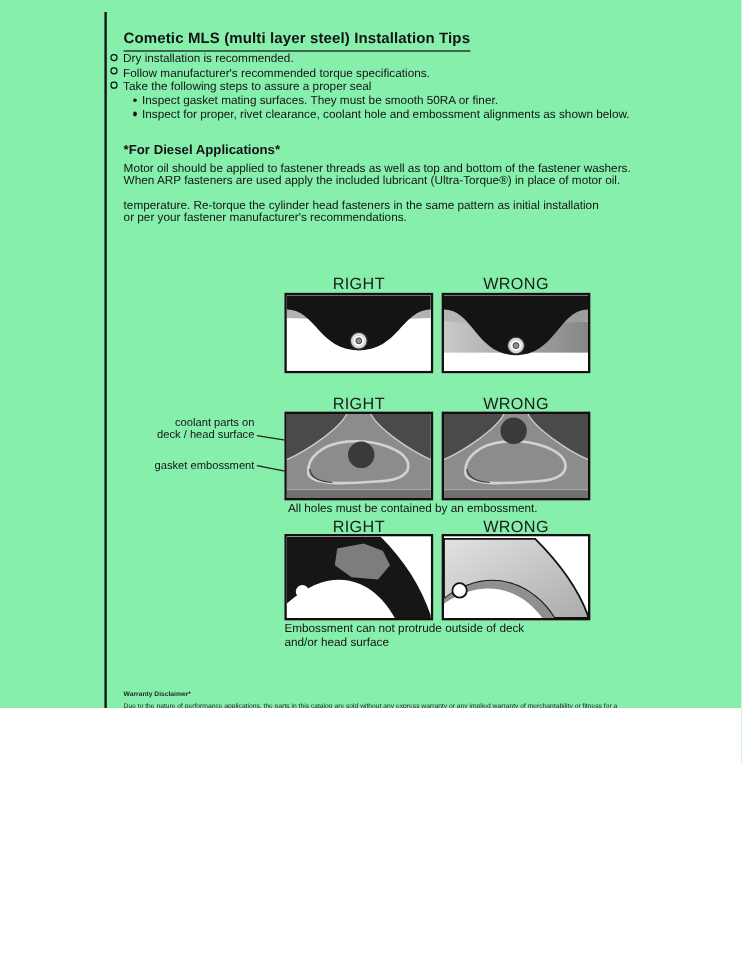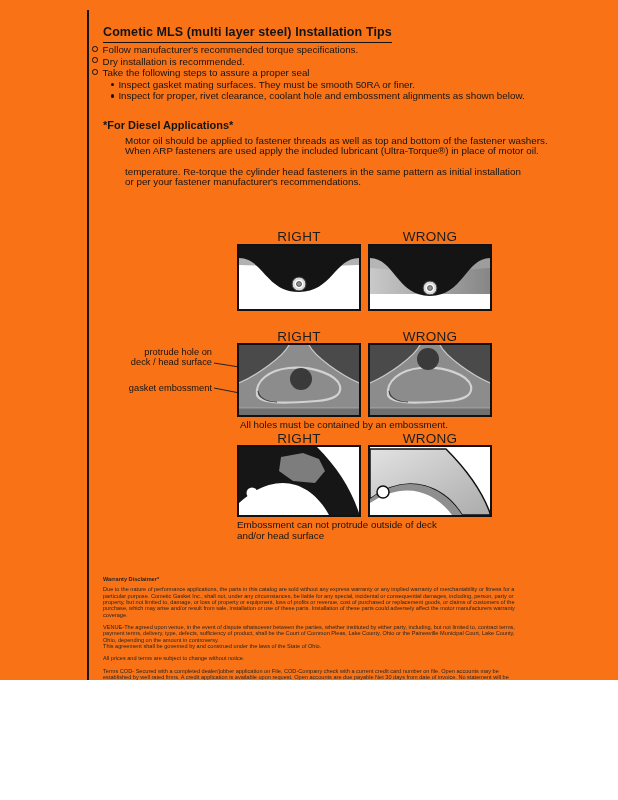--- a/index.html
+++ b/index.html
@@ -1,36 +1,36 @@
 <!DOCTYPE html>
 <html><head>
 <meta charset="utf-8">
 <style>
   html,body{margin:0;padding:0;background:#ffffff;}
   #page{
-    position:relative;width:618px;height:680px;background:#f97316;overflow:hidden;
+    position:relative;width:618px;height:590px;background:#86efac;overflow:hidden;
     font-family:"Liberation Sans","DejaVu Sans",sans-serif;color:#141414;
   }
   .abs{position:absolute;}
   
   #rule{left:87px;top:10px;width:1.5px;height:781px;background:#161616;}
   
   #title{left:103px;top:25px;font-size:12.5px;font-weight:bold;
          border-bottom:1.6px solid #111;padding-bottom:3px;letter-spacing:.1px;}
   
   #tips{left:92px;top:44px;font-size:9.8px;}
   .brow{line-height:11.5px;white-space:nowrap;}
   .indent{margin-left:19px;}
   .odot{width:3.6px;height:3.6px;border:1px solid #111;border-radius:50%;
         display:inline-block;margin-right:5px;vertical-align:1.5px;}
   .fdot{width:3.4px;height:3.4px;background:#111;border-radius:50%;
         display:inline-block;margin-right:4px;vertical-align:1.5px;}
   
   #diesel-h{left:103px;top:119px;font-size:11px;font-weight:bold;}
-  .para{font-size:9.8px;line-height:10.4px;white-space:nowrap;margin-left:22px;}
+  .para{font-size:9.8px;line-height:10.4px;white-space:nowrap;}
   #p1{left:103px;top:136px;}
   #p2{left:103px;top:167px;}
   #note{left:103px;top:211px;font-size:9.8px;}
   
   .rw{width:124px;text-align:center;font-size:13.5px;letter-spacing:.3px;color:#1c1c1c;}
   .cap{font-size:9.8px;line-height:11px;color:#141414;}
   .panel{display:block;background:#fff;border:2px solid #111;}
   
   #coolant-label{left:98px;top:347px;width:114px;text-align:right;
                  font-size:9.3px;line-height:10.4px;}
@@ -47,22 +47,22 @@
 </head>
 <body>
 
 <div id="page">
 
   <div id="rule" class="abs"></div>
 
   <div id="title" class="abs">Cometic MLS (multi layer steel) Installation Tips</div>
 
   <div id="tips" class="abs">
+    <div class="brow"><span class="odot"></span><span>Dry installation is recommended.</span></div>
     <div class="brow"><span class="odot"></span><span>Follow manufacturer's recommended torque specifications.</span></div>
-    <div class="brow"><span class="odot"></span><span>Dry installation is recommended.</span></div>
     <div class="brow"><span class="odot"></span><span>Take the following steps to assure a proper seal</span></div>
     <div class="brow indent"><span class="fdot"></span><span>Inspect gasket mating surfaces.  They must be smooth 50RA or finer.</span></div>
     <div class="brow indent"><span class="fdot"></span><span>Inspect for proper, rivet clearance, coolant hole and embossment alignments as shown below.</span></div>
   </div>
 
   <div id="diesel-h" class="abs">*For Diesel Applications*</div>
 
   <div id="p1" class="abs para">
     <div>Motor oil should be applied to fastener threads as well as top and bottom of the fastener washers.</div>
     <div>When ARP fasteners are used apply the included lubricant (Ultra-Torque®) in place of motor oil.</div>
@@ -107,21 +107,21 @@
       <circle cx="60" cy="42" r="4.3" fill="#ffffff"></circle>
       <circle cx="60" cy="42" r="2.5" fill="#8f8f8f" stroke="#333" stroke-width="0.7"></circle>
     </g>
   </svg>
 
 
   <div class="abs rw" style="left:237px;top:329px;">RIGHT</div>
   <div class="abs rw" style="left:368px;top:329px;">WRONG</div>
 
   <div id="coolant-label" class="abs">
-    <div>protrude hole on</div>
+    <div>coolant parts on</div>
     <div>deck / head surface</div>
   </div>
   <div id="emboss-label" class="abs">gasket embossment</div>
 
   <svg class="abs" style="left:100px;top:340px;" width="200" height="70" viewBox="0 0 200 70">
     <line x1="114" y1="23" x2="196" y2="36" stroke="#222" stroke-width="1"></line>
     <line x1="114" y1="48" x2="160" y2="57" stroke="#222" stroke-width="1"></line>
   </svg>
 
   <svg class="abs panel" style="left:237px;top:343px;" width="120" height="70" viewBox="0 0 120 70">

